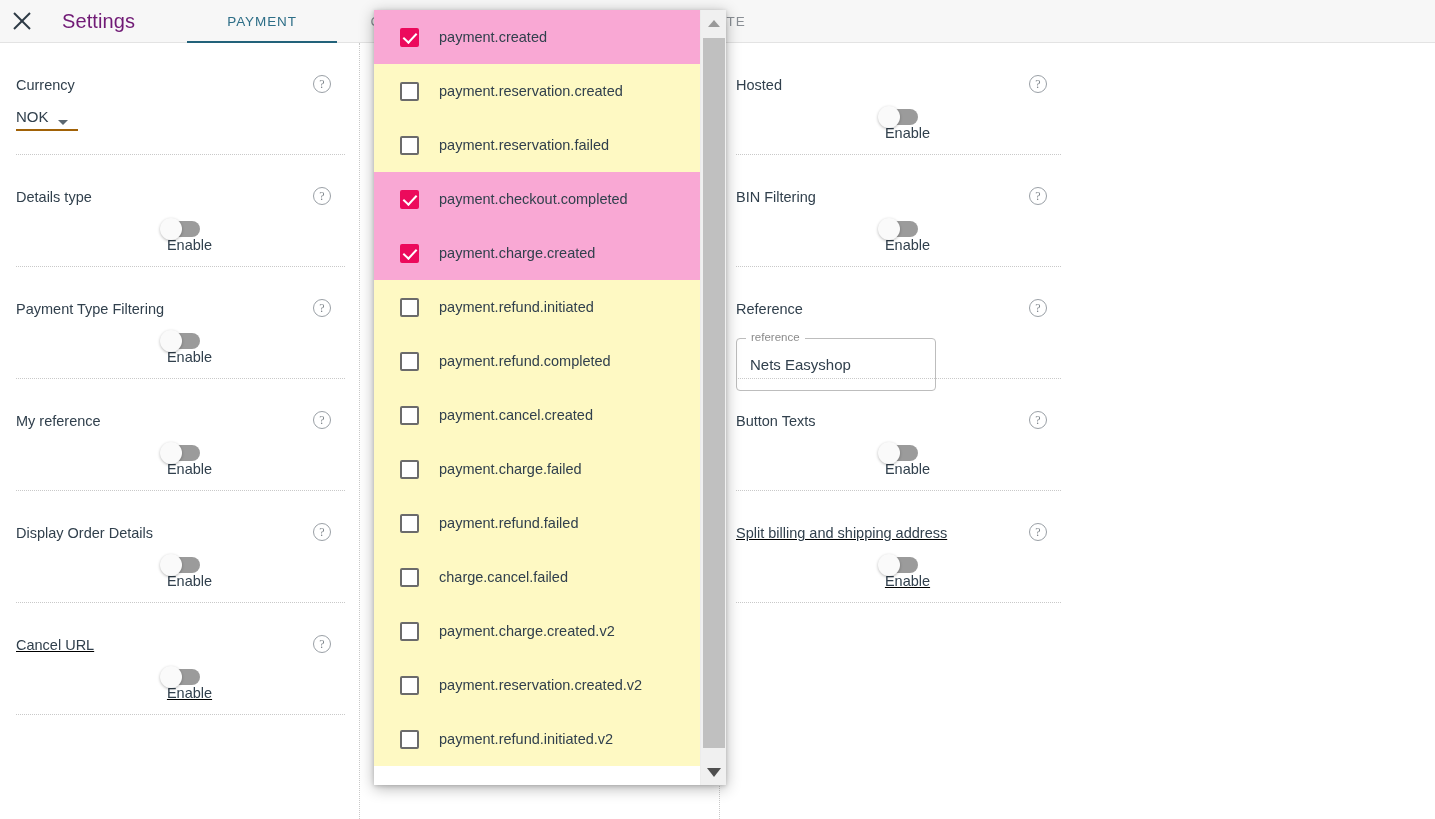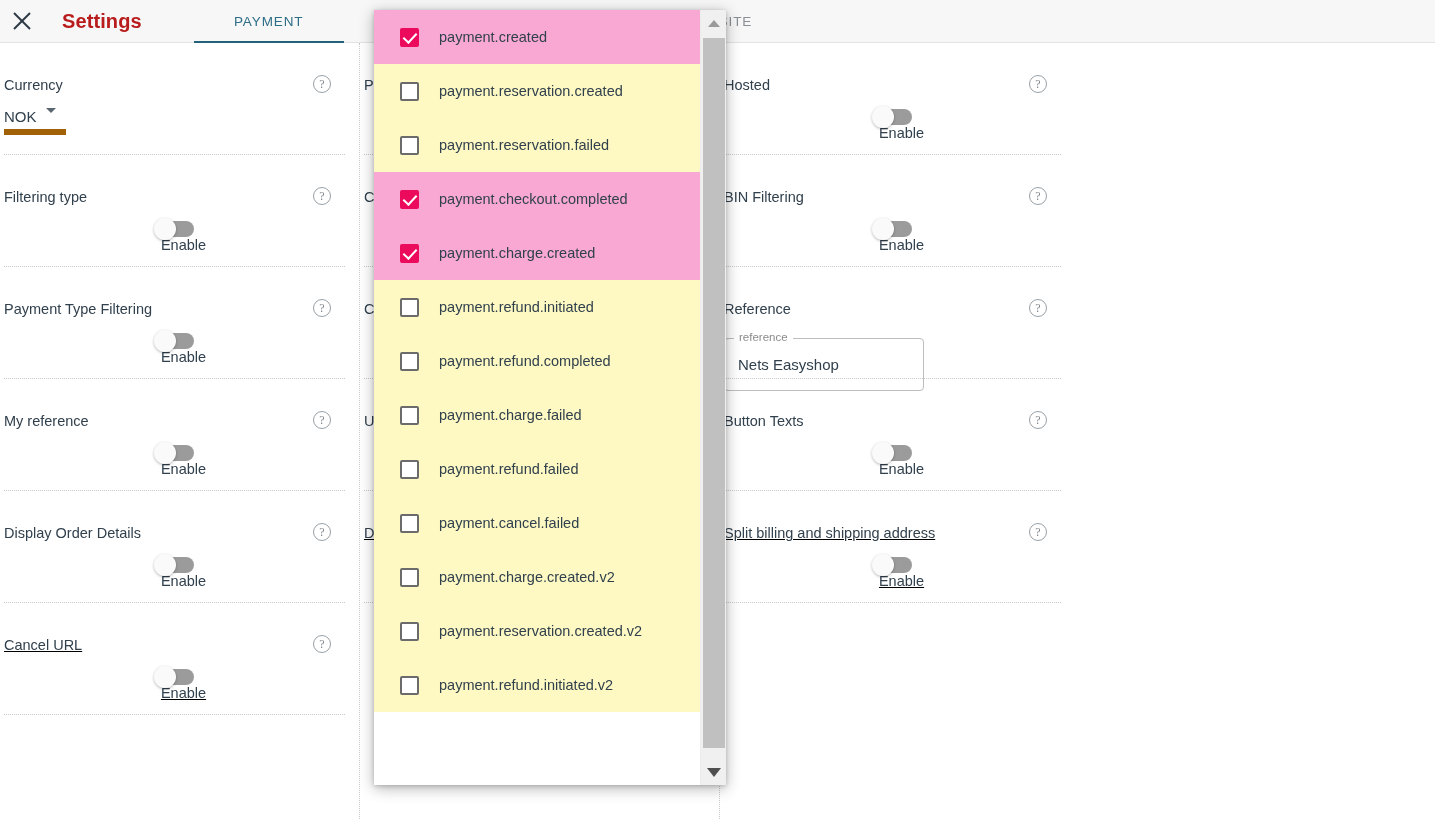--- a/index.html
+++ b/index.html
@@ -19,21 +19,21 @@
     display: flex; align-items: center;
     z-index: 5;
   }
   .close-btn {
     width: 44px; height: 43px;
     display: flex; align-items: center; justify-content: center;
     cursor: pointer; flex: 0 0 auto;
   }
   .close-btn svg { display: block; }
   .app-title {
-    font-size: 20px; color: #b91c1c; font-weight: 700;
+    font-size: 20px; color: #701a75; font-weight: 400;
     margin-left: 18px; letter-spacing: .1px;
     flex: 0 0 auto;
   }
   .tabs { display: flex; align-items: stretch; height: 43px; margin-left: 52px; }
   .tab {
     position: relative;
     display: flex; align-items: center; justify-content: center;
     font-size: 13.5px; letter-spacing: .9px;
     color: #8a8f95; cursor: pointer;
     padding: 3px 14px;
@@ -50,21 +50,21 @@
   
   .content {
     position: absolute; top: 43px; left: 0;
     width: 1435px; height: 776px;
     display: flex;
     background: #ffffff;
   }
   .col {
     width: 360px;
     border-right: 1px dotted #c9c9c9;
-    padding-left: 4px;
+    padding-left: 16px;
     padding-right: 14px;
     flex: 0 0 auto;
   }
   .col:last-child { border-right: none; width: 355px; }
 
   .setting {
     position: relative;
     height: 112px;
     border-bottom: 1px dotted #c9c9c9;
     padding-top: 33px;
@@ -105,22 +105,22 @@
     border-radius: 50%;
     background: #fafafa;
     box-shadow: 0 1px 3px rgba(0,0,0,.28);
   }
   .toggle-label {
     font-size: 14.5px; color: #31404d; margin-left: 18px;
   }
 
   
   .select {
-    display: inline-flex; align-items: flex-start;
-    border-bottom: 6px solid #a16207;
+    display: inline-flex; align-items: flex-end;
+    border-bottom: 2px solid #a16207;
     padding-bottom: 4px; margin-top: 14px;
     min-width: 62px; cursor: pointer;
   }
   .select-value { font-size: 15px; color: #31404d; }
   .caret {
     width: 0; height: 0; margin-left: 9px;
     border-left: 5px solid transparent;
     border-right: 5px solid transparent;
     border-top: 5px solid #5b6770;
   }
@@ -264,21 +264,21 @@
     <div class="setting">
       <div class="setting-label">Currency</div>
       <div class="select">
         <span class="select-value">NOK</span>
         <span class="caret"></span>
       </div>
       <div class="help-icon">?</div>
     </div>
 
     <div class="setting">
-      <div class="setting-label">Filtering type</div>
+      <div class="setting-label">Details type</div>
       <div class="toggle-row">
         <div class="toggle">
             <div class="knob"></div>
           </div>
         <div class="toggle-label">Enable</div>
       </div>
       <div class="help-icon">?</div>
     </div>
 
     <div class="setting">
@@ -464,29 +464,33 @@
       <div class="dd-item">
         <span class="cb"></span>
         <span class="lbl">payment.refund.initiated</span>
       </div>
       <div class="dd-item">
         <span class="cb"></span>
         <span class="lbl">payment.refund.completed</span>
       </div>
       <div class="dd-item">
         <span class="cb"></span>
+        <span class="lbl">payment.cancel.created</span>
+      </div>
+      <div class="dd-item">
+        <span class="cb"></span>
         <span class="lbl">payment.charge.failed</span>
       </div>
       <div class="dd-item">
         <span class="cb"></span>
         <span class="lbl">payment.refund.failed</span>
       </div>
       <div class="dd-item">
         <span class="cb"></span>
-        <span class="lbl">payment.cancel.failed</span>
+        <span class="lbl">charge.cancel.failed</span>
       </div>
       <div class="dd-item">
         <span class="cb"></span>
         <span class="lbl">payment.charge.created.v2</span>
       </div>
       <div class="dd-item">
         <span class="cb"></span>
         <span class="lbl">payment.reservation.created.v2</span>
       </div>
       <div class="dd-item">

